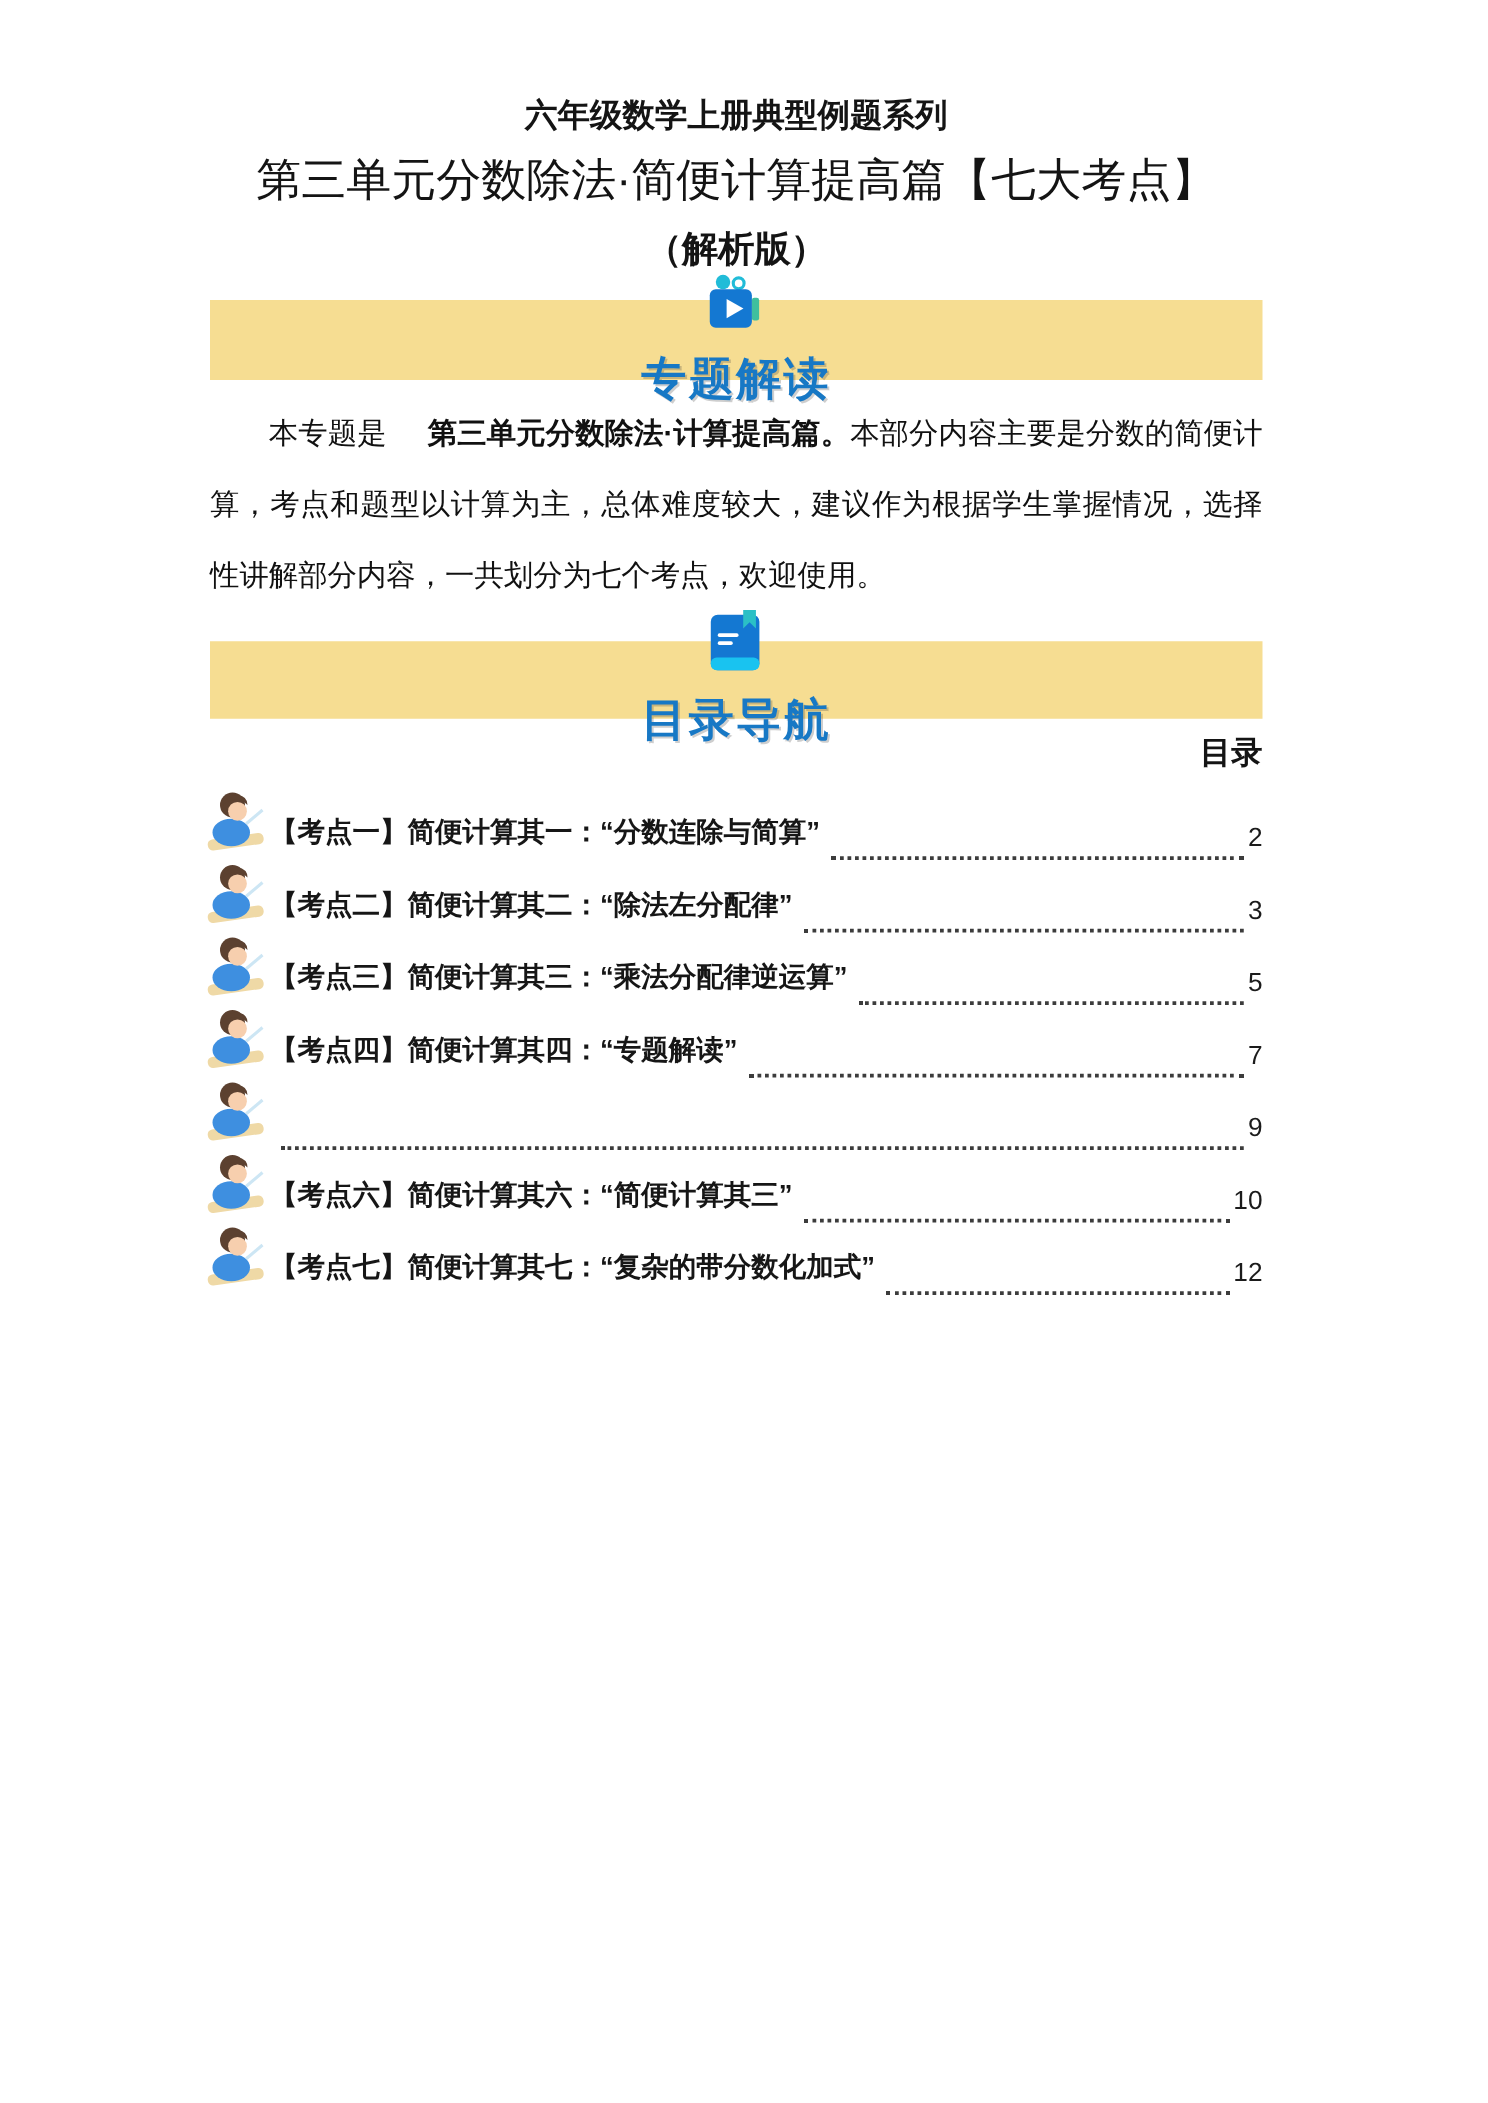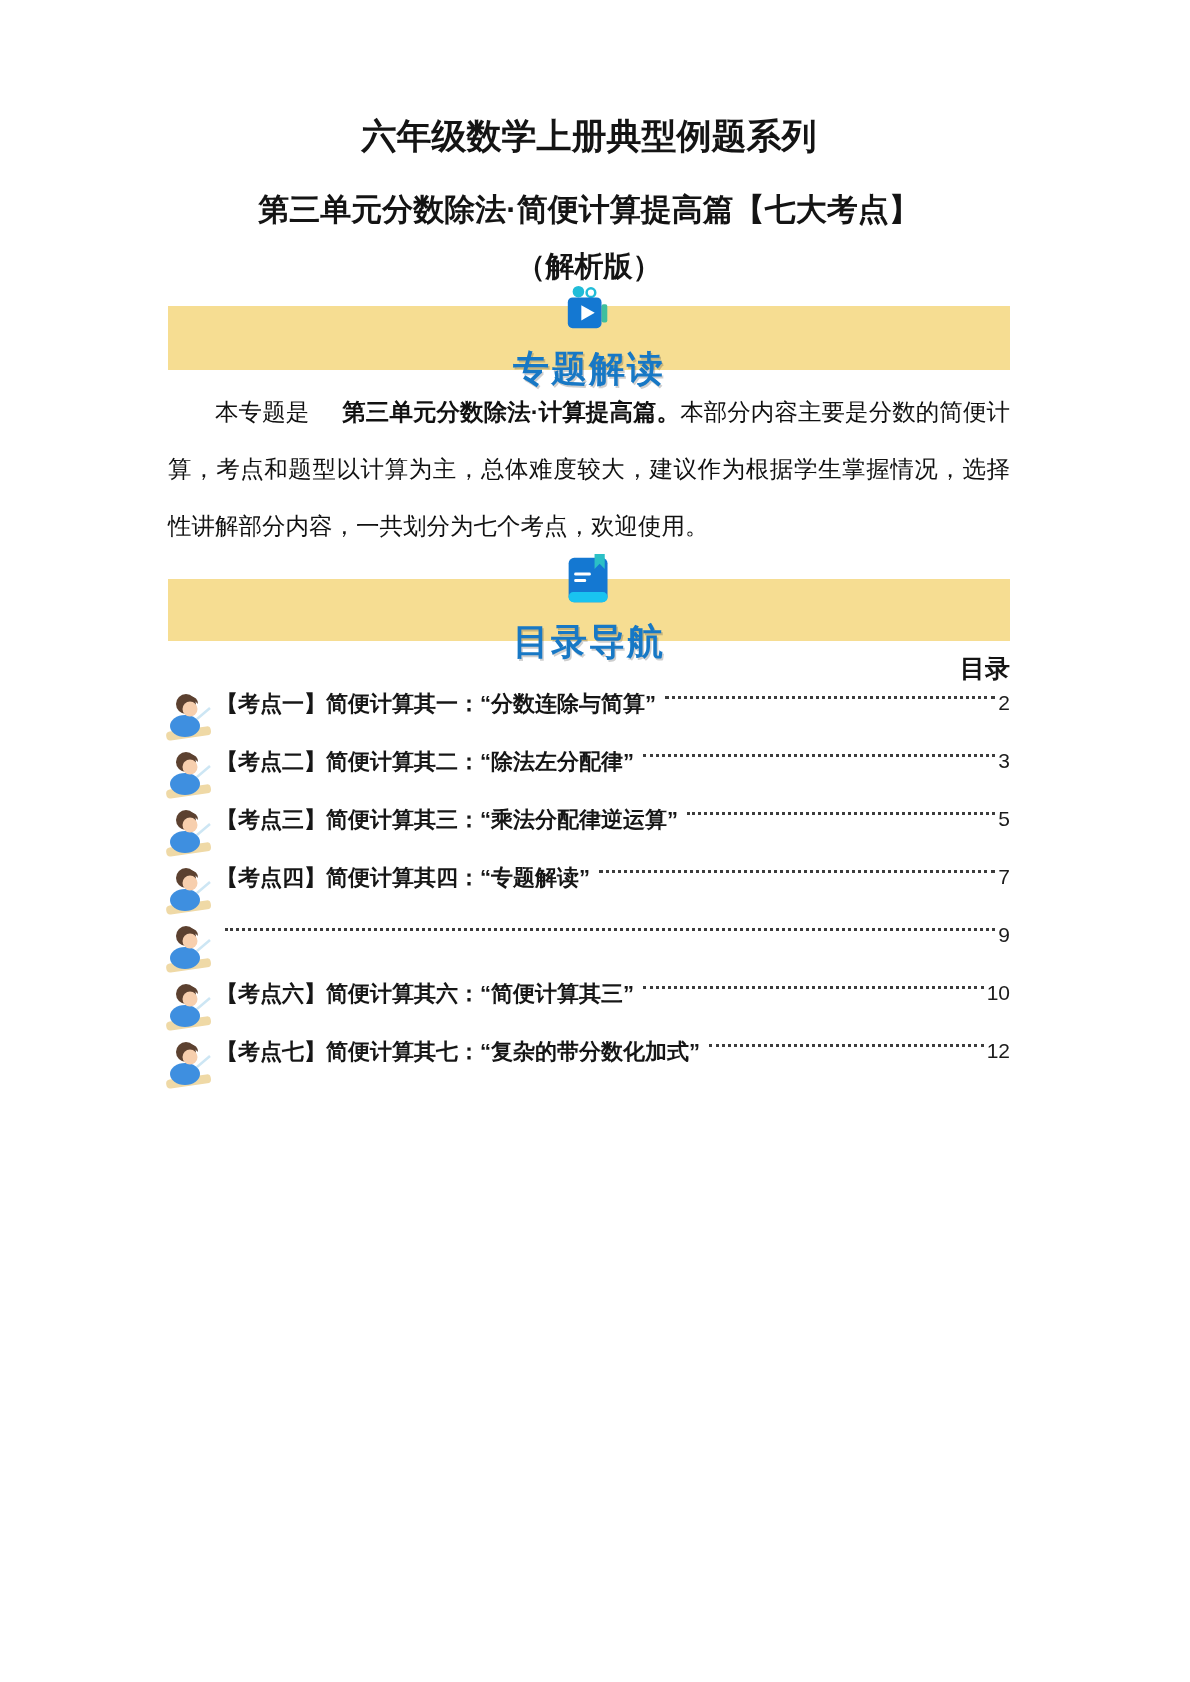--- a/index.html
+++ b/index.html
@@ -6,22 +6,22 @@
   body {
     width:1190px; height:1682px;
     font-family:"Liberation Sans","DejaVu Sans",sans-serif;
     color:#141414;
     position:relative;
   }
   .page { padding:0 180px 0 168px;  }
 
   
   .titles { text-align:center; }
-  .title-1 { padding-top:112px; font-size:35px; font-weight:bold; line-height:48px; }
-  .title-2 { margin-top:26px;  font-size:31px; font-weight:bold; line-height:48px; }
+  .title-1 { padding-top:68px; font-size:26px; font-weight:bold; line-height:48px; }
+  .title-2 { margin-top:4px;  font-size:36px; font-weight:normal; line-height:48px; }
   .title-3 { margin-top:10px;  font-size:29px; font-weight:bold; line-height:44px; }
 
   
   .banner {
     margin-top:18px;
     height:64px;
     background:#F6DD92;
     display:flex; align-items:center; justify-content:center;
     gap:10px;
     flex-direction:column;
@@ -48,21 +48,21 @@
 
   
   .toc-heading {
     margin-top:8px;
     text-align:right;
     font-size:25px; font-weight:bold;
     line-height:38px;
   }
   .toc-list { margin-top:2px; }
   .toc-row {
-    display:flex; align-items:flex-start;
+    display:flex; align-items:flex-end;
     height:58px;
     cursor:pointer;
   }
   .toc-avatar { width:52px; flex:0 0 52px; line-height:0; margin-left:-4px; }
   .toc-label {
     font-weight:bold;
     font-size:22px;
     white-space:nowrap;
     color:#161616;
   }

